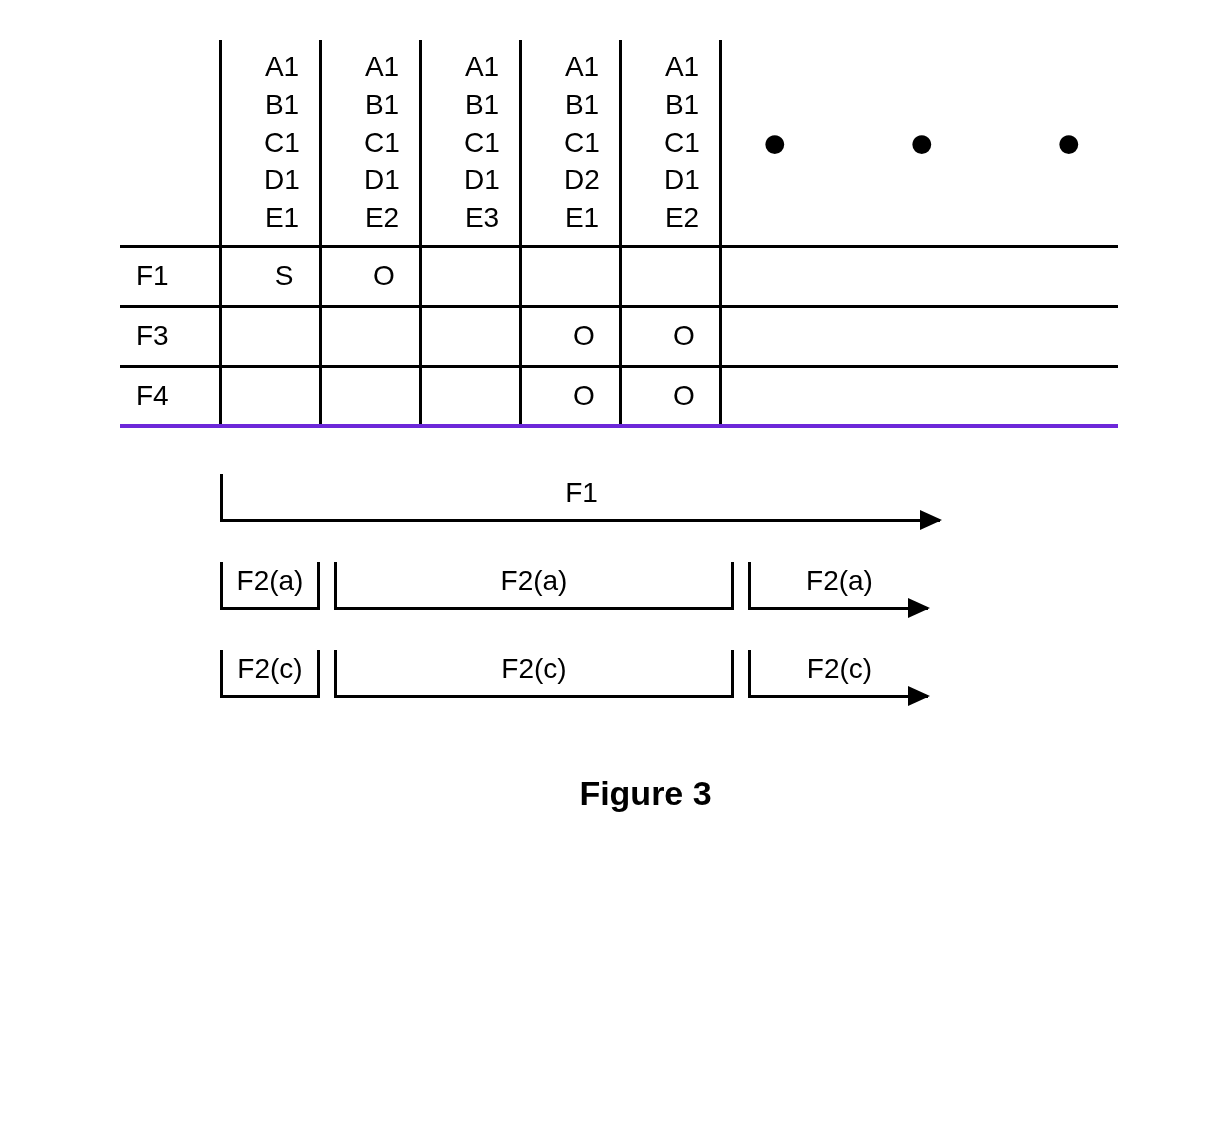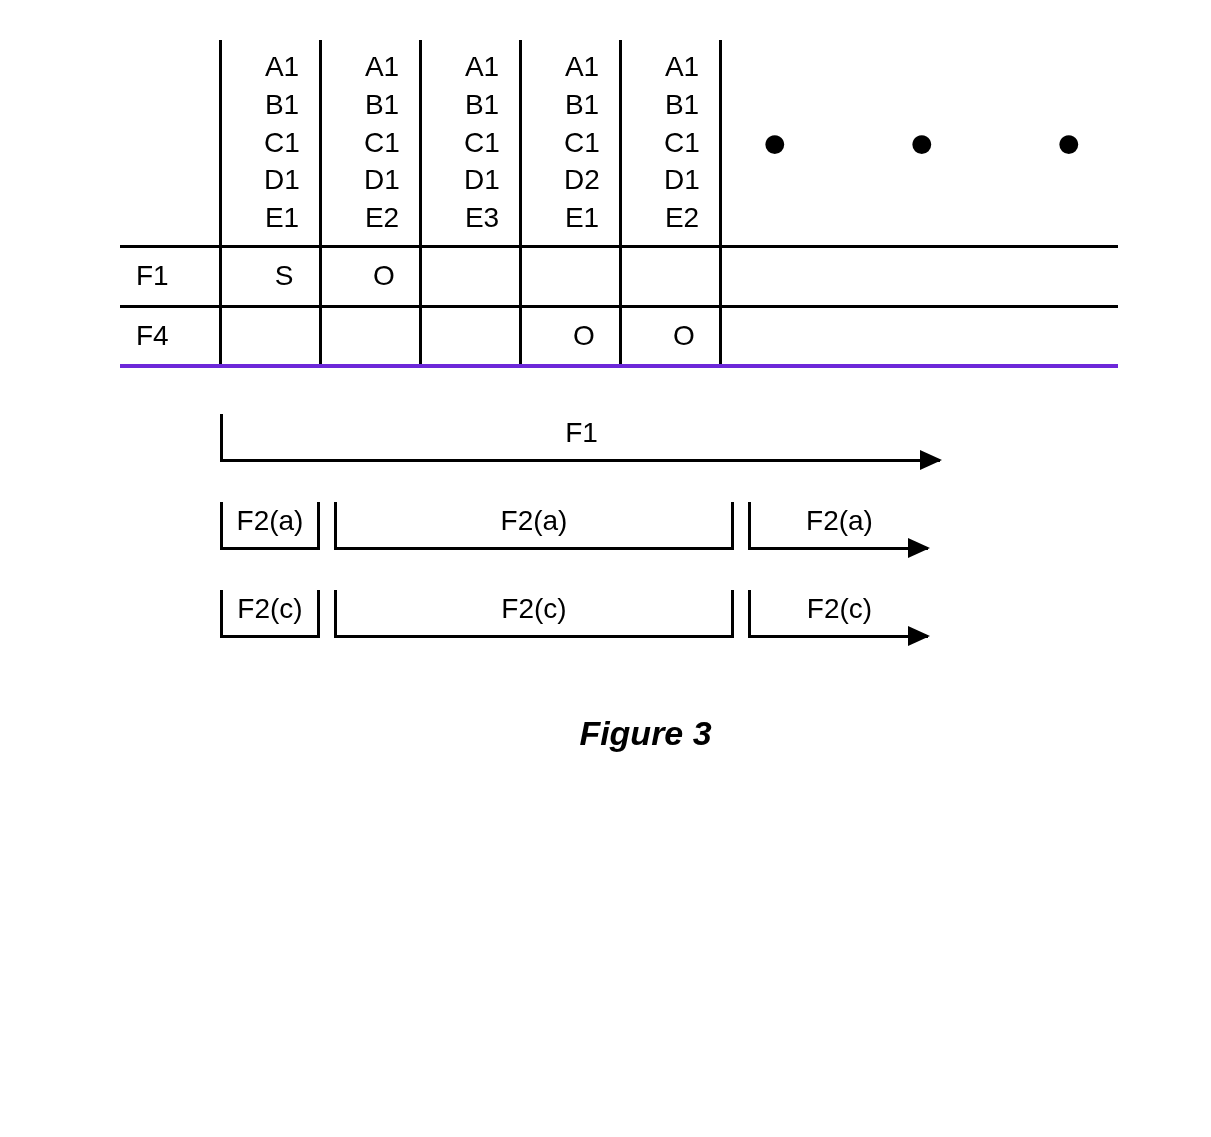--- a/index.html
+++ b/index.html
@@ -96,21 +96,20 @@
       right: -2px;
       bottom: -11px;
       width: 0;
       height: 0;
       border-top: 10px solid transparent;
       border-bottom: 10px solid transparent;
       border-left: 22px solid black;
     }
     .caption {
       text-align: center;
-      font-style: italic;
       font-weight: bold;
       font-size: 34px;
       margin-top: 70px;
     }
   </style>
 </head>
 <body>
 
 <div class="container">
 
@@ -156,20 +155,29 @@
       <div class="header-cell ellipsis" style="border-left:3px solid black">●&nbsp;&nbsp;●&nbsp;&nbsp;●</div>
     </div>
 
     <div class="row data-row">
       <div class="cell col-label">F1</div>
       <div class="cell col-data">S</div>
       <div class="cell col-data">O</div>
       <div class="cell col-data"></div>
       <div class="cell col-data"></div>
       <div class="cell col-data"></div>
+      <div class="cell ellipsis"></div>
+    </div>
+    <div class="row data-row">
+      <div class="cell col-label">F3</div>
+      <div class="cell col-data"></div>
+      <div class="cell col-data"></div>
+      <div class="cell col-data"></div>
+      <div class="cell col-data">O</div>
+      <div class="cell col-data">O</div>
       <div class="cell ellipsis"></div>
     </div>
     <div class="row data-row">
       <div class="cell col-label">F4</div>
       <div class="cell col-data"></div>
       <div class="cell col-data"></div>
       <div class="cell col-data"></div>
       <div class="cell col-data">O</div>
       <div class="cell col-data">O</div>
       <div class="cell ellipsis"></div>

